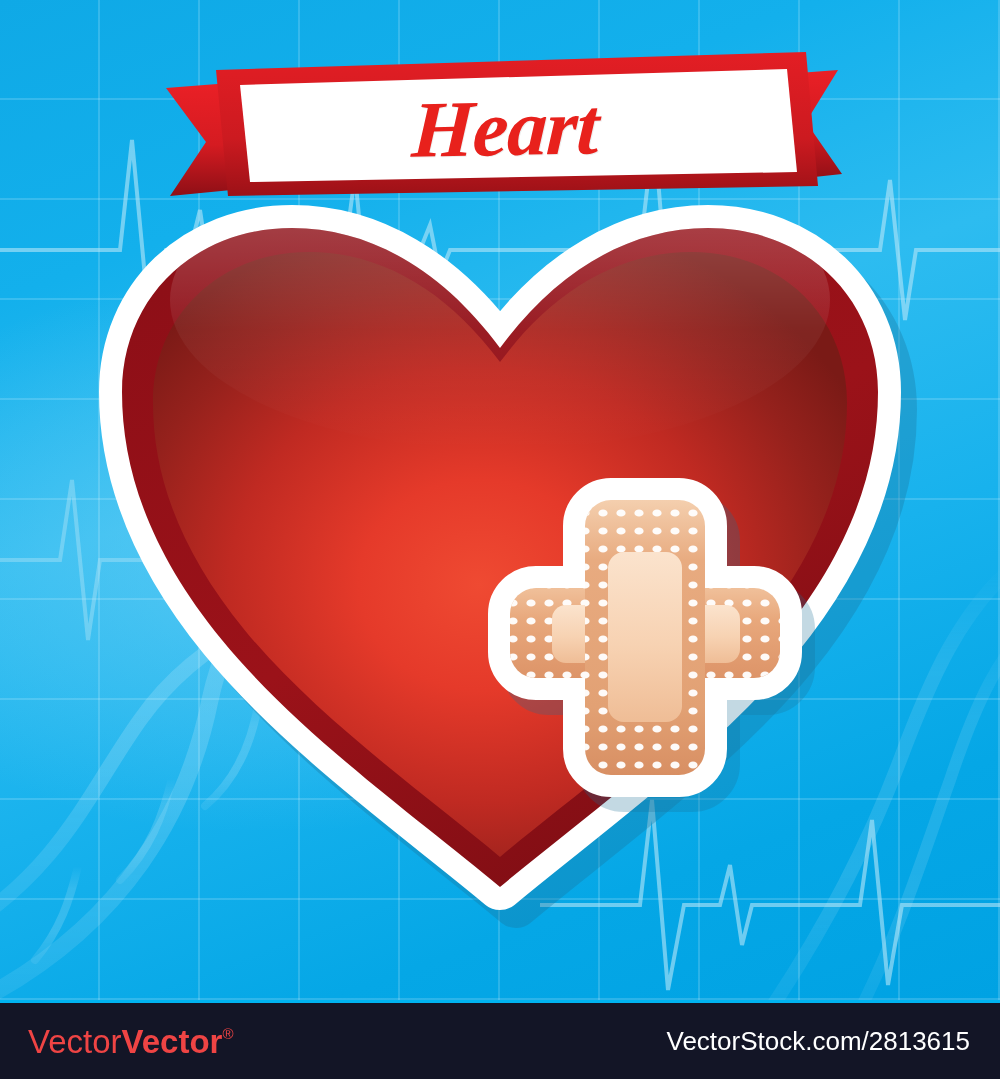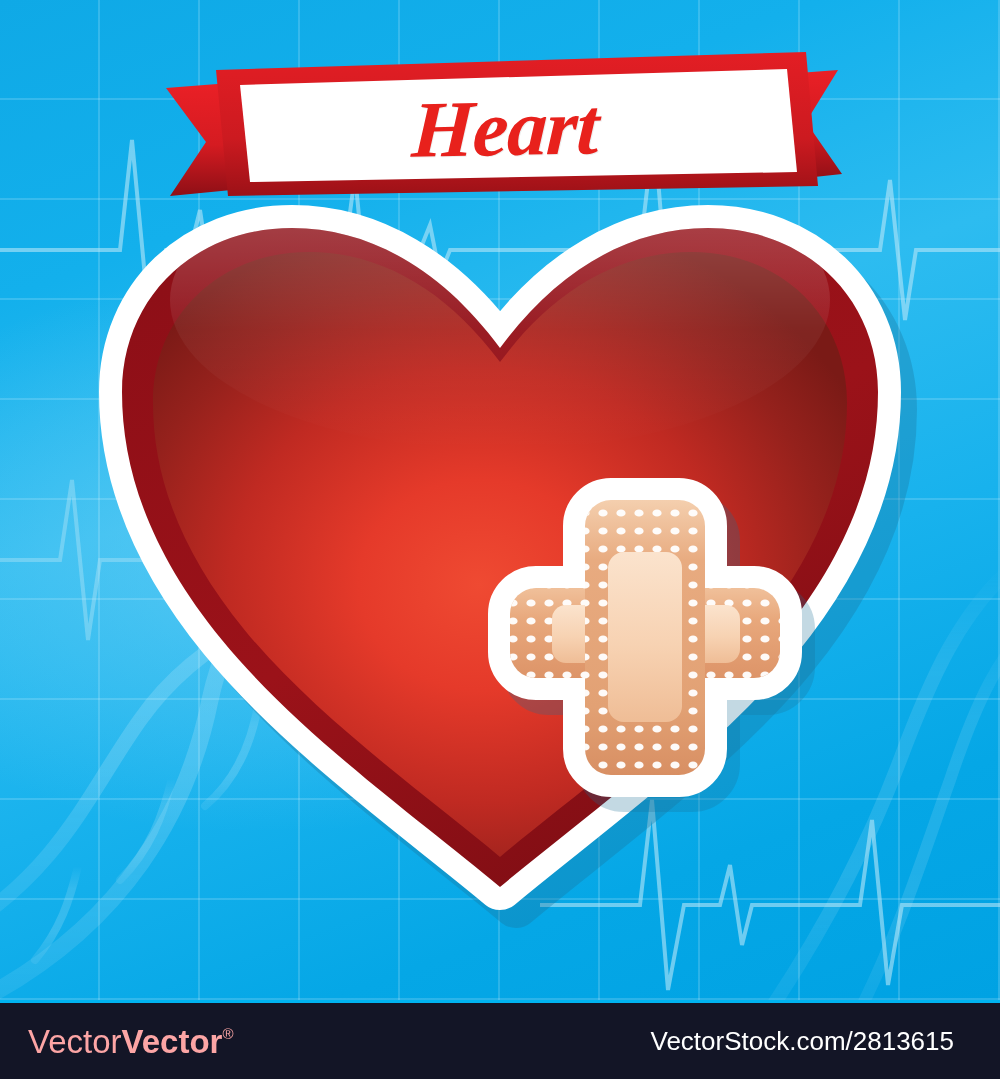--- a/index.html
+++ b/index.html
@@ -141,38 +141,38 @@
     background: #131526;
     border-top: 3px solid #00b3f0;
     display: flex;
     align-items: center;
     justify-content: space-between;
     box-sizing: border-box;
     padding: 0 22px 0 28px;
   }
 
   .vs-logo {
-    color: #fca5a5;
+    color: #ef4444;
     font-size: 33px;
     line-height: 1;
     white-space: nowrap;
     letter-spacing: 0px;
     display: flex;
     align-items: flex-start;
   }
   .vs-logo .vs-light { font-weight: 300; }
   .vs-logo .vs-bold  { font-weight: bold; }
   .vs-logo .vs-reg   { font-size: 15px; position: relative; top: 1px; }
 
   .vs-url {
     color: #ffffff;
     font-size: 26px;
     line-height: 1;
     white-space: nowrap;
-    margin-right: 24px;
+    margin-right: 8px;
   }
 </style>
 </head>
 <body>
 
 <div id="artboard">
 
   <div id="canvas">
 
     <div class="bg-base"></div>

